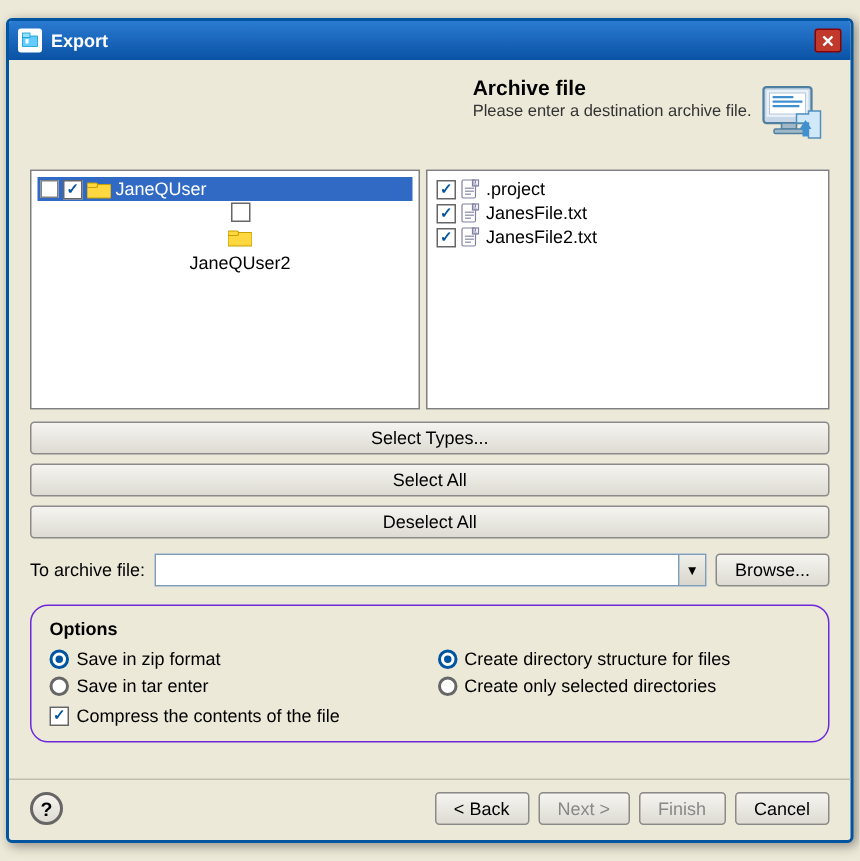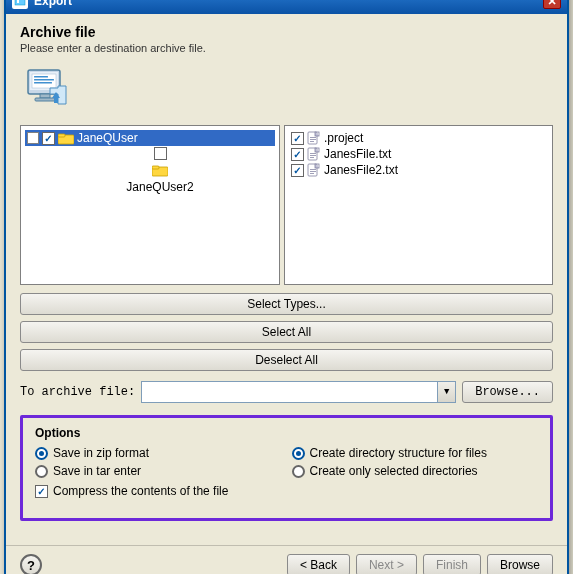--- a/index.html
+++ b/index.html
@@ -72,21 +72,20 @@
     .section-desc {
       font-size: 11px;
       color: #333;
       margin-bottom: 8px;
     }
     .header-row {
       display: flex;
       justify-content: flex-end;
       align-items: flex-start;
       margin-bottom: 4px;
-      flex-direction: column;
     }
     .tree-panels {
       display: flex;
       gap: 4px;
       margin-bottom: 8px;
     }
     .tree-panel {
       border: 1px solid #808080;
       background: white;
       height: 160px;
@@ -162,21 +161,20 @@
       border-radius: 3px;
       font-size: 12px;
       cursor: pointer;
       font-family: inherit;
     }
     .archive-row {
       display: flex;
       align-items: center;
       gap: 6px;
       margin-bottom: 12px;
-      font-family: Liberation Mono, monospace;
     }
     .archive-label {
       font-size: 12px;
       white-space: nowrap;
     }
     .archive-combo {
       flex: 1;
       height: 22px;
       border: 1px solid #7f9db9;
       background: white;
@@ -192,23 +190,23 @@
       border-left: 1px solid #7f9db9;
       display: flex;
       align-items: center;
       justify-content: center;
       position: absolute;
       right: 0;
       top: 0;
       font-size: 9px;
     }
     .options-group {
-      border: 3px solid #6d28d9;
-      border-radius: 2px;
-      padding: 8px 12px 20px 12px;
+      border: 1px solid #6d28d9;
+      border-radius: 12px;
+      padding: 8px 12px 10px 12px;
       margin-bottom: 14px;
       background: #ece9d8;
     }
     .options-legend {
       font-size: 12px;
       font-weight: bold;
       margin-bottom: 6px;
     }
     .options-grid {
       display: grid;
@@ -444,16 +442,16 @@
       </div>
     </div>
   </div>
 
   <div class="bottom-row">
     <div class="help-btn">?</div>
     <div class="nav-btns">
       <button class="btn">&lt; Back</button>
       <button class="btn btn-disabled" style="color:#888;">Next &gt;</button>
       <button class="btn btn-disabled" style="color:#888;">Finish</button>
-      <button class="btn">Browse</button>
+      <button class="btn">Cancel</button>
     </div>
   </div>
 </div>
 
 </body></html>

